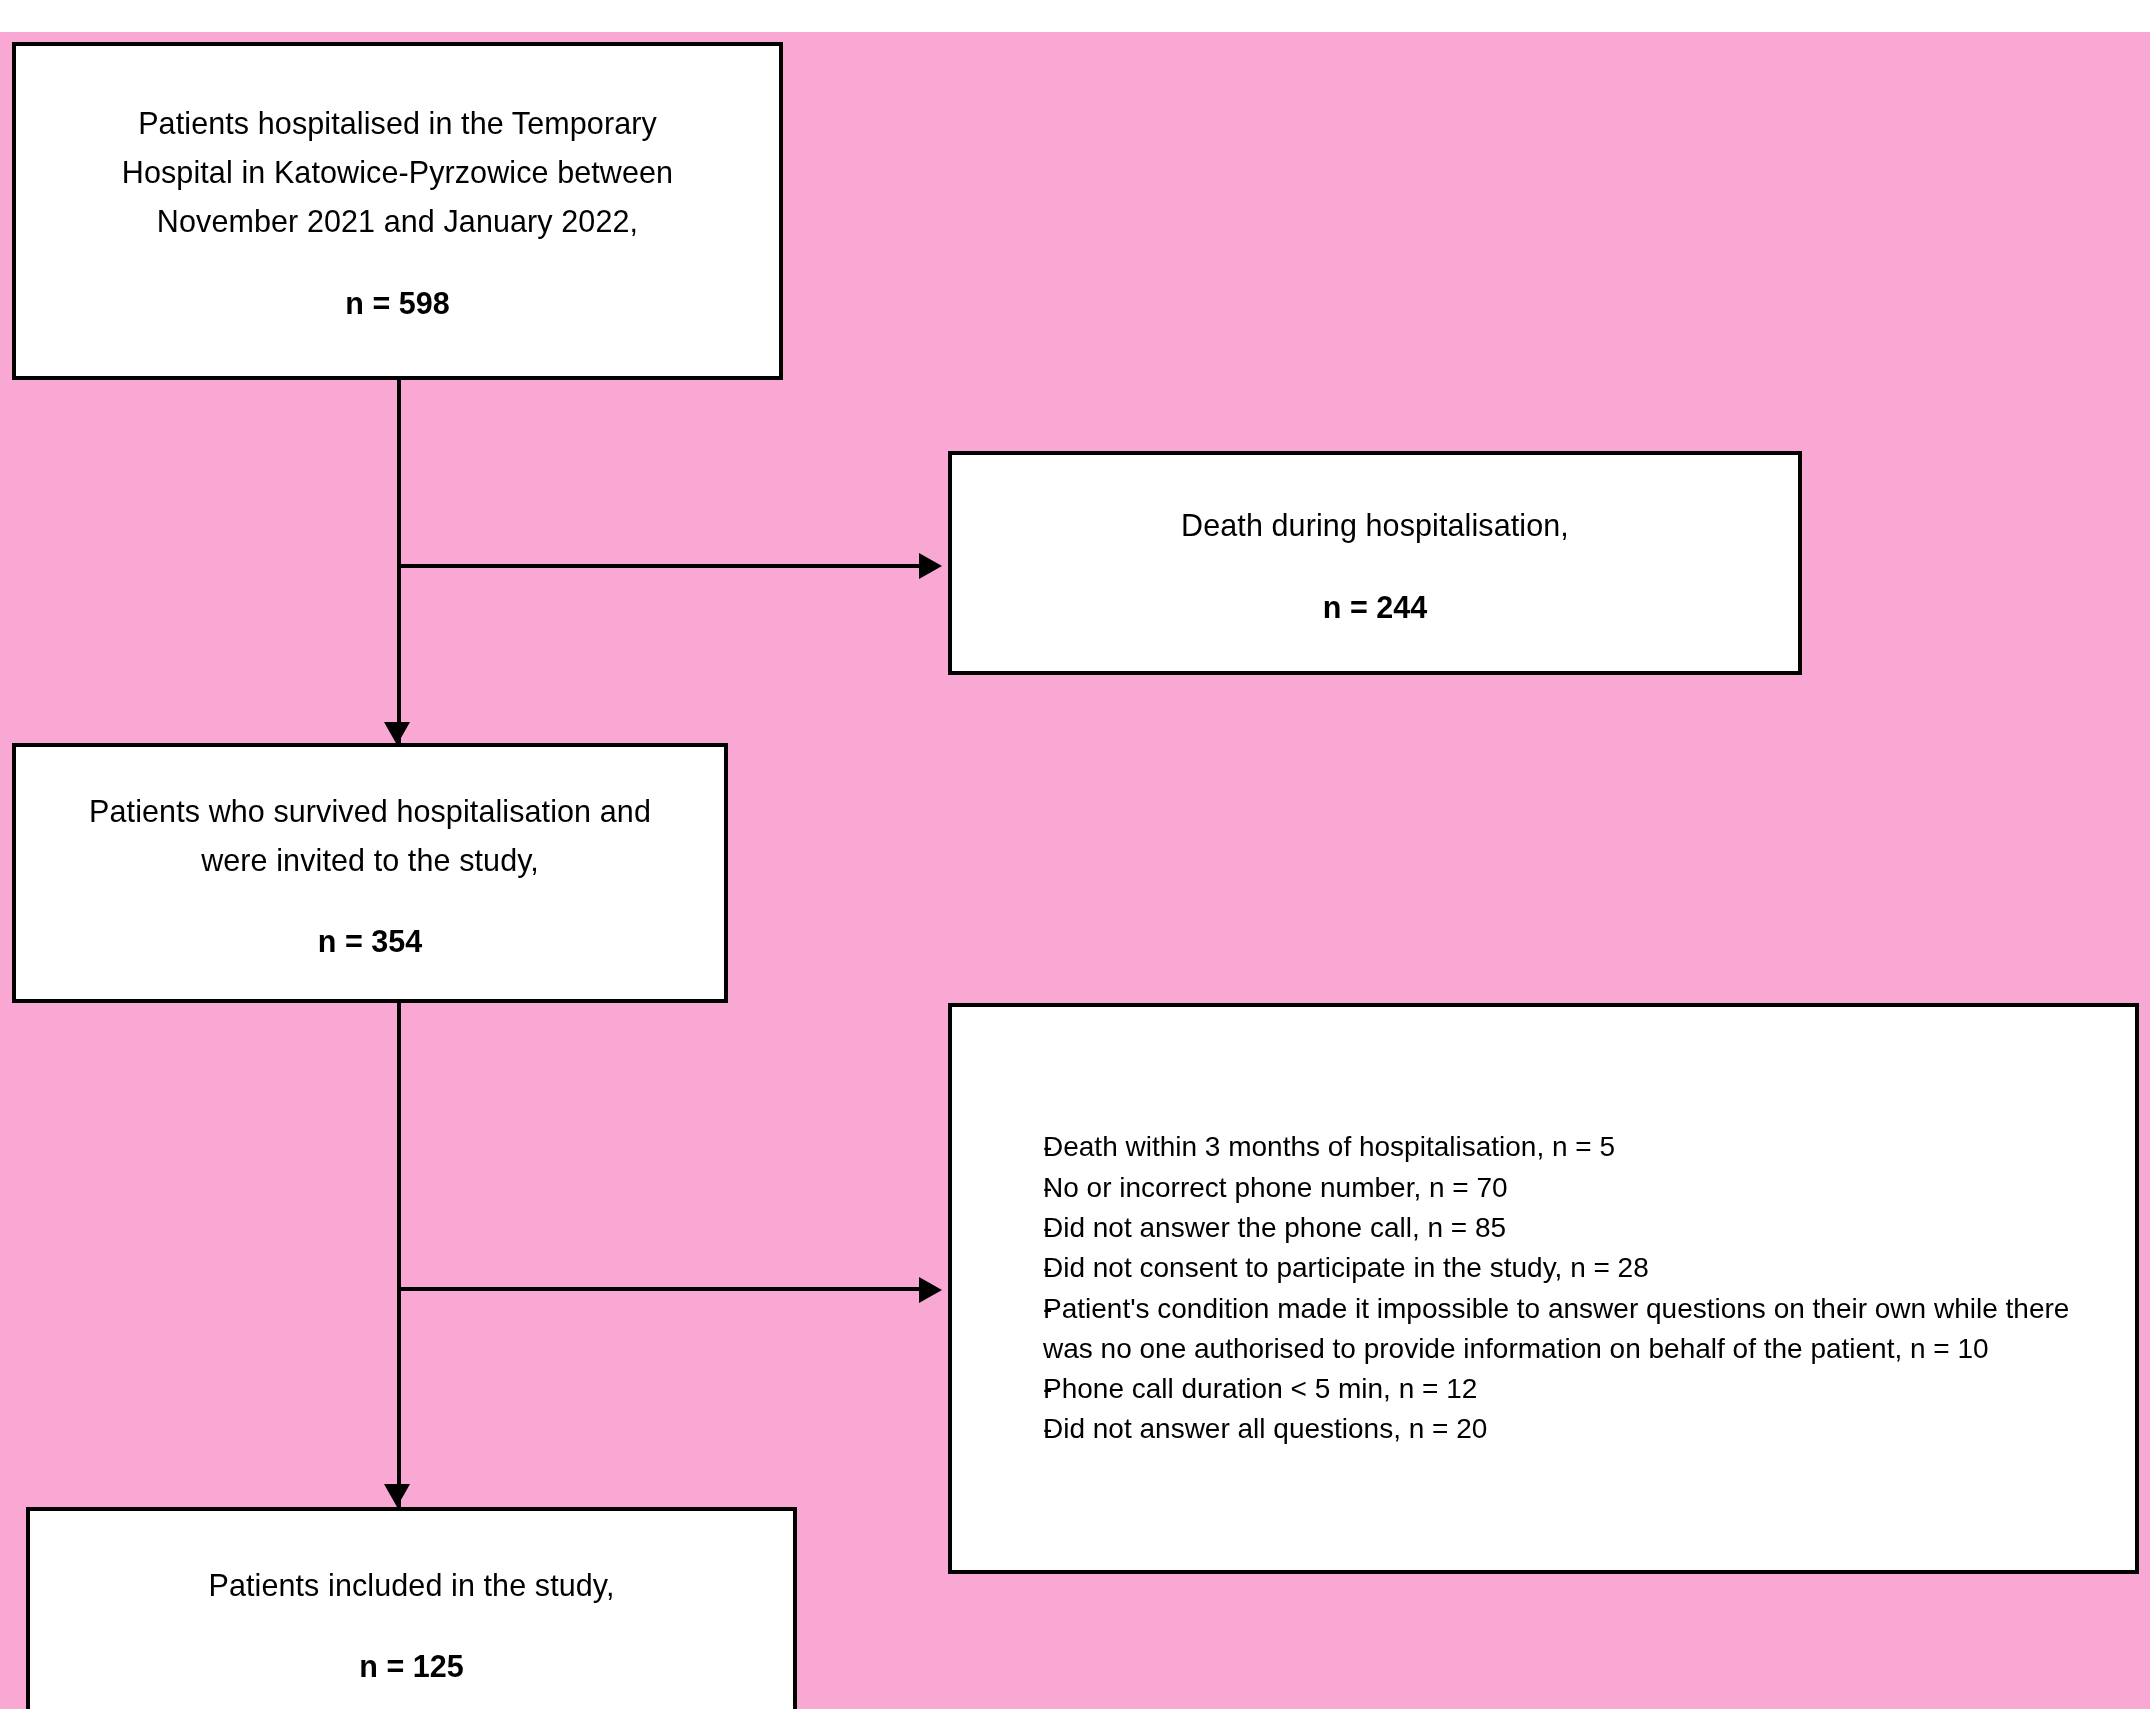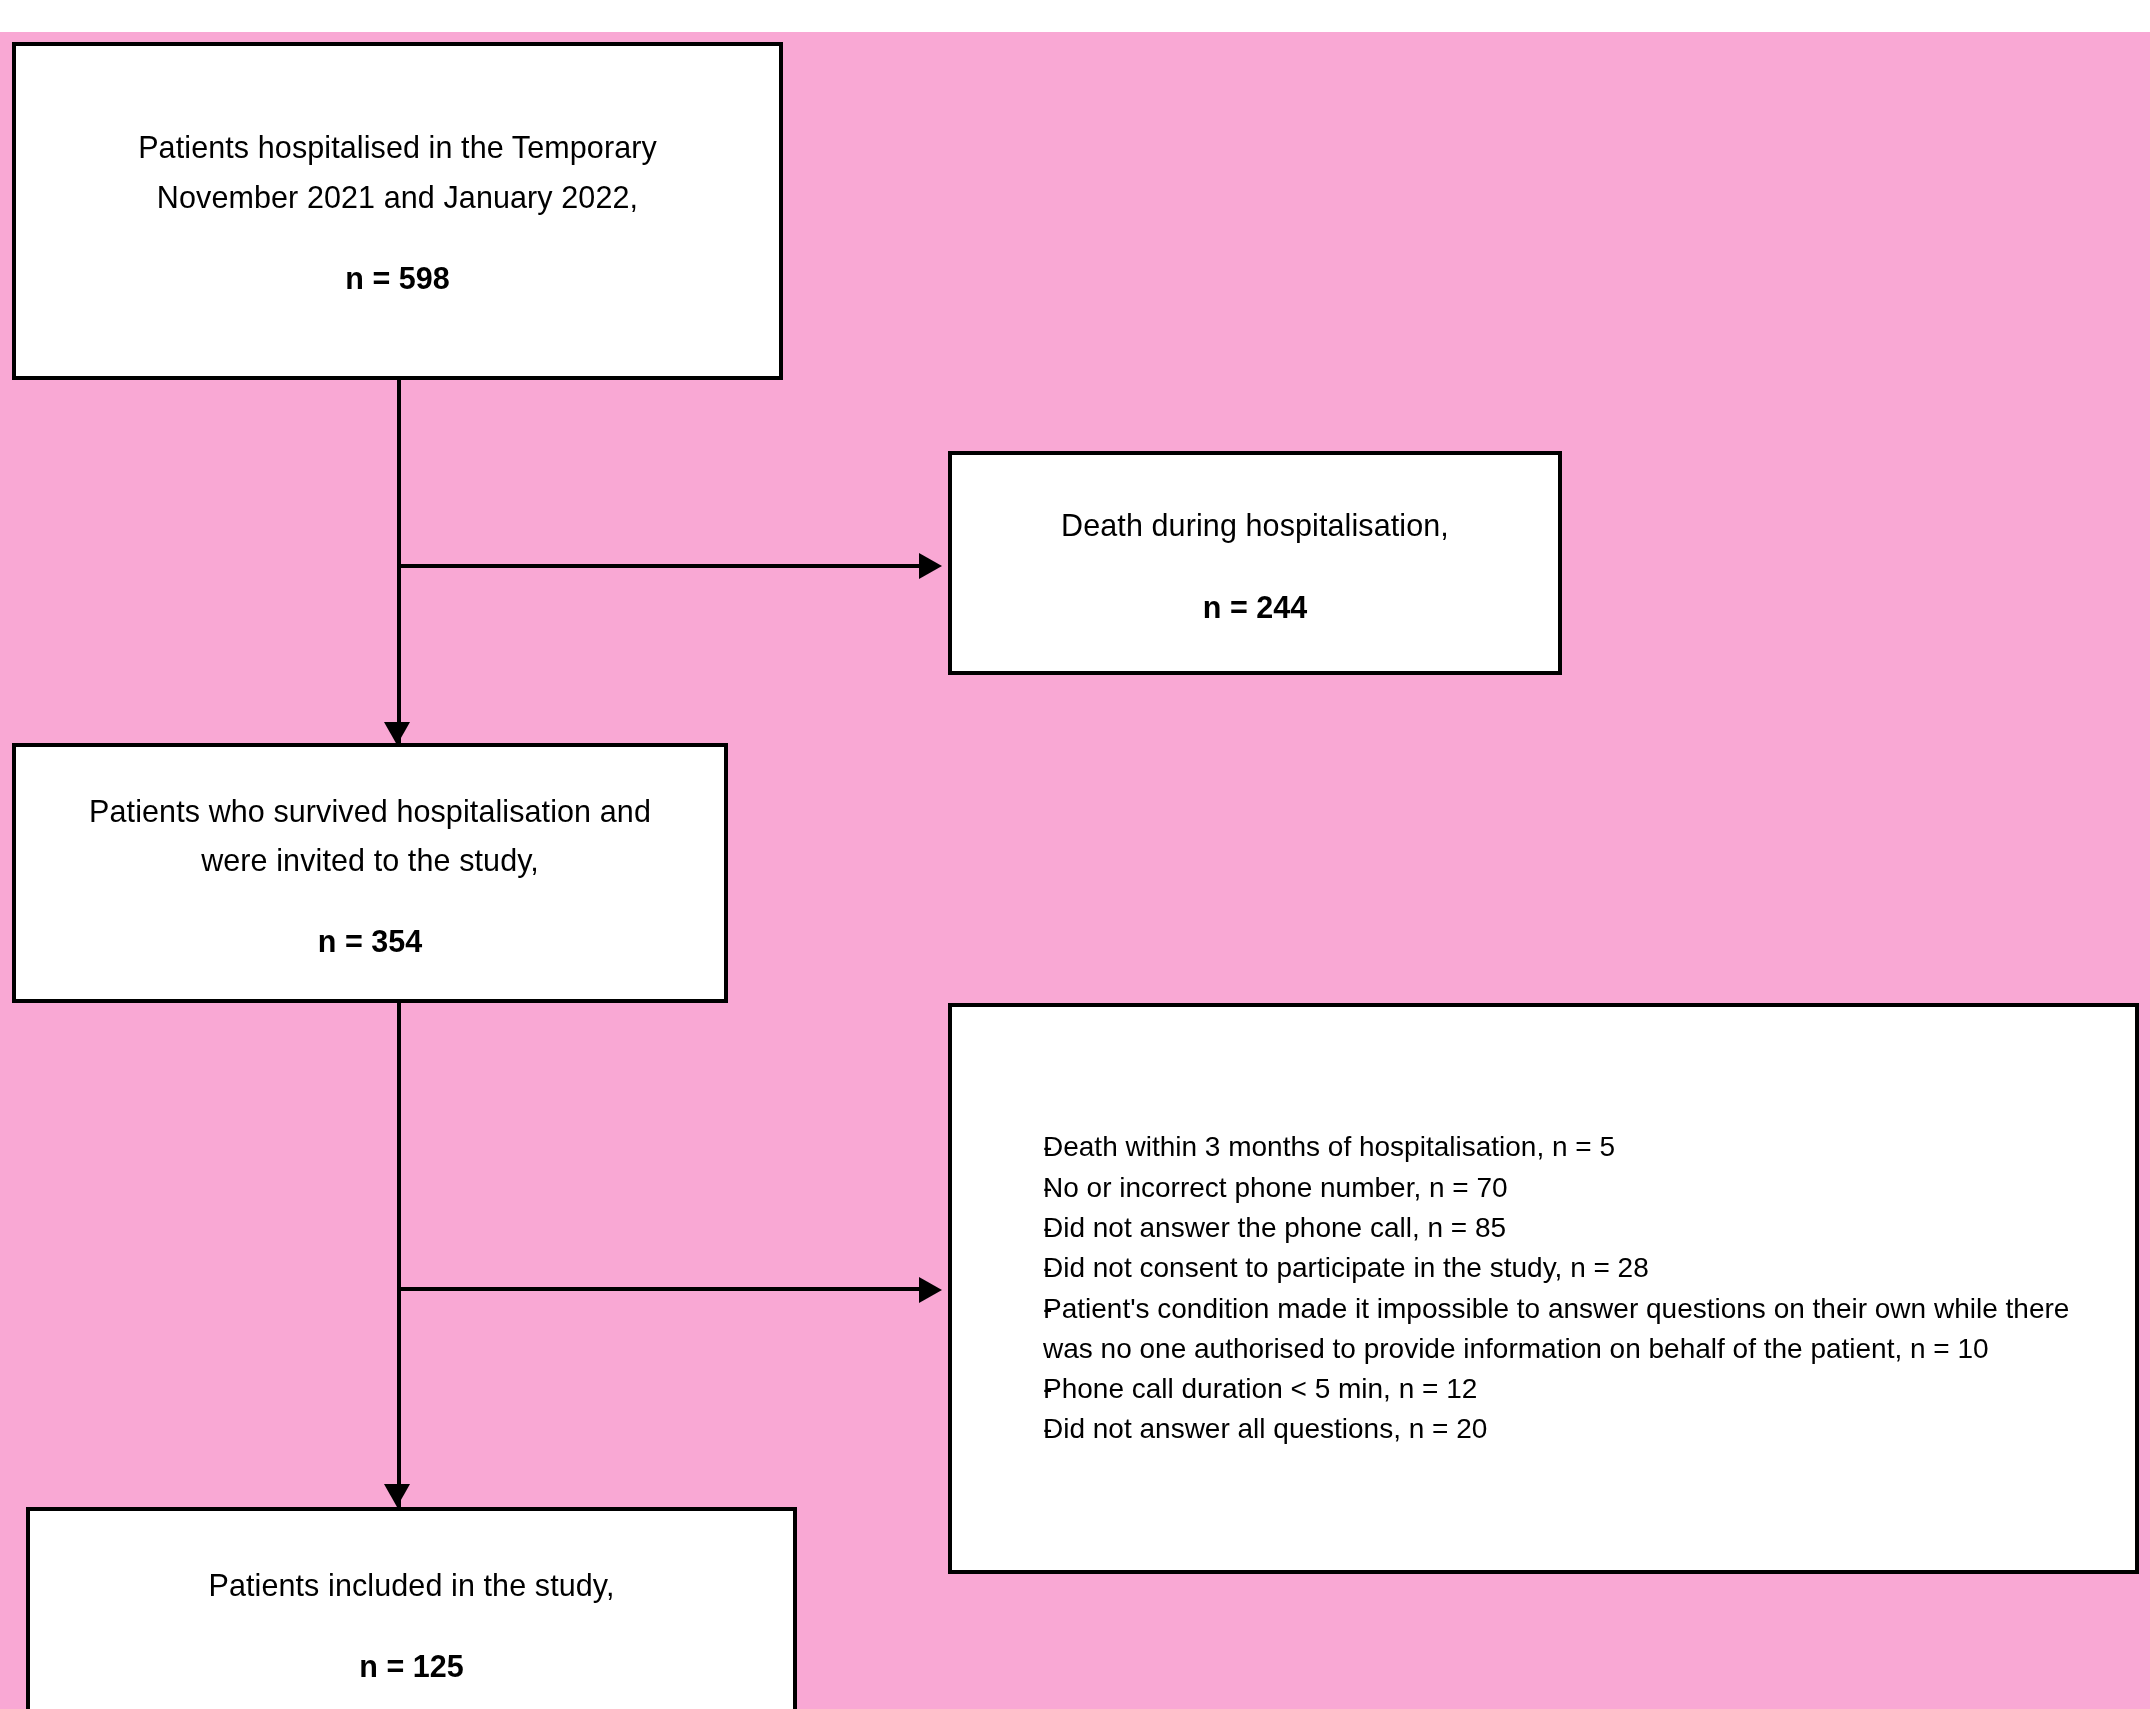--- a/index.html
+++ b/index.html
@@ -46,21 +46,21 @@
   }
   .spacer-lg { height: 39px; }
 
   
   #box-enrolled {
     left: 12px;  top: 9.8px;  width: 771px; height: 338px;
   }
   #box-enrolled .inner { padding-bottom: 2.2px; }
 
   #box-deaths {
-    left: 948px; top: 419px; width: 614px; height: 224px;
+    left: 948px; top: 419px; width: 854px; height: 224px;
   }
 
   #box-survived {
     left: 12px; top: 711px; width: 716px; height: 260px;
   }
 
   #box-included {
     left: 26px; top: 1475px; width: 771px; height: 231px;
   }
 
@@ -138,20 +138,21 @@
   #conn-arrow-h2 { left: 919px; top: 1245px; }
 </style>
 </head>
 <body>
 
 <div id="canvas">
 
   <div class="box" id="box-enrolled">
     <div class="inner">
       <div class="box-line">Patients hospitalised in the Temporary</div>
+      <div class="box-line">Hospital in Katowice-Pyrzowice between</div>
       <div class="box-line">November 2021 and January 2022,</div>
       <div class="spacer-lg"></div>
       <div class="box-count">n = 598</div>
     </div>
   </div>
 
   <div class="vline" id="conn-v1"></div>
   <div class="arrow-down" id="conn-arrow1"></div>
 
   <div class="hline" id="conn-h1"></div>

